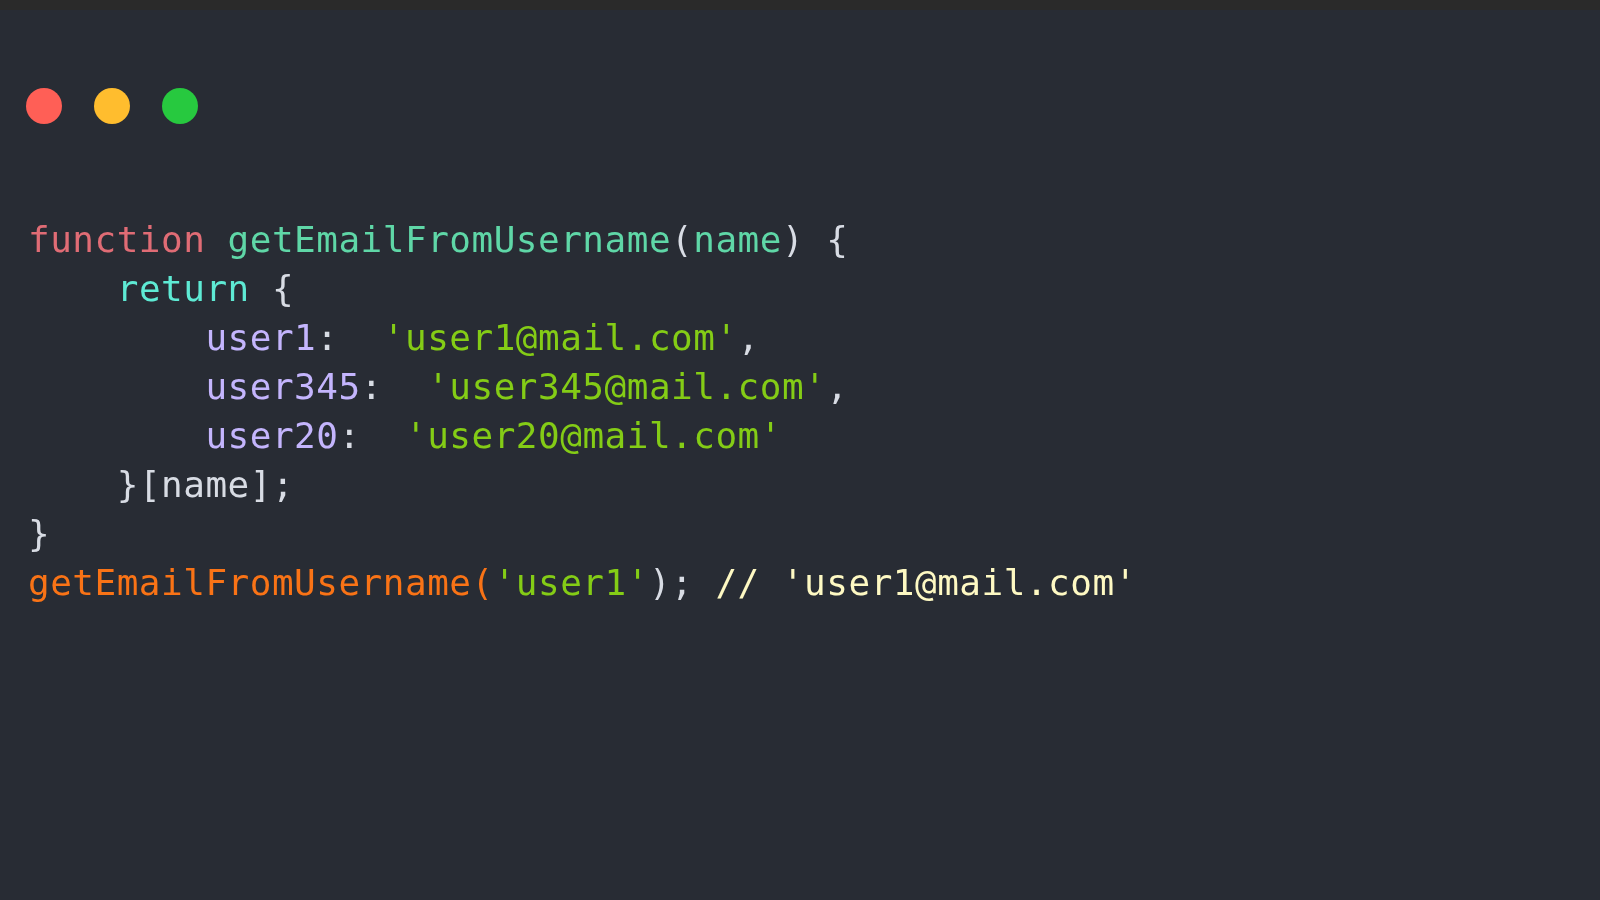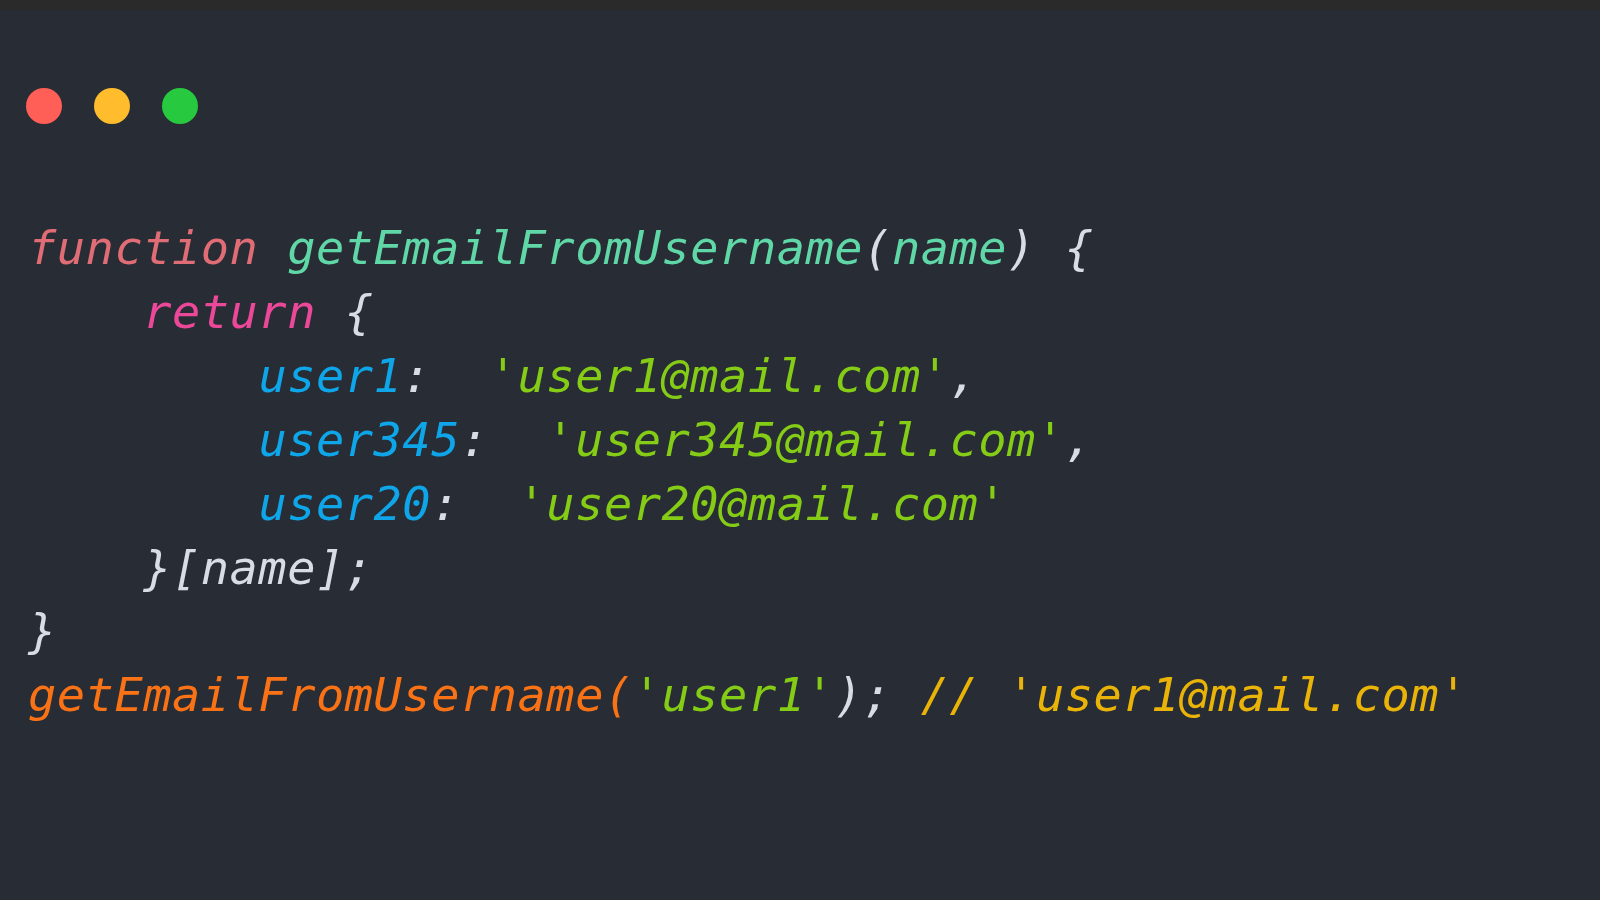--- a/index.html
+++ b/index.html
@@ -39,54 +39,53 @@
       background: #ff5f56;
     }
     .dot-yellow {
       background: #ffbd2e;
     }
     .dot-green {
       background: #27c93f;
     }
     .code-block {
       padding: 92px 0 0 28px;
-      font-size: 47px;
+      font-size: 36px;
       line-height: 1.36;
       white-space: pre;
       color: #abb2bf;
       letter-spacing: 0.5px;
-      font-style: italic;
     }
     .tok-keyword {
       color: #e06c75;
     }
     .tok-keyword-return {
-      color: #ec4899;
+      color: #5eead4;
     }
     .tok-function {
       color: #5fd7a7;
     }
     .tok-param {
       color: #5fd7a7;
     }
     .tok-property {
-      color: #0ea5e9;
+      color: #c4b5fd;
       text-align: center;
     }
     .tok-string {
       color: #84cc16;
     }
     .tok-punct {
       color: #d8dce4;
     }
     .tok-call {
       color: #f97316;
     }
     .tok-comment {
-      color: #eab308;
+      color: #fef9c3;
     }
     .code-line {
       display: block;
     }
   </style>
 </head>
 <body>
 
 <div class="top-bar"></div>
 

